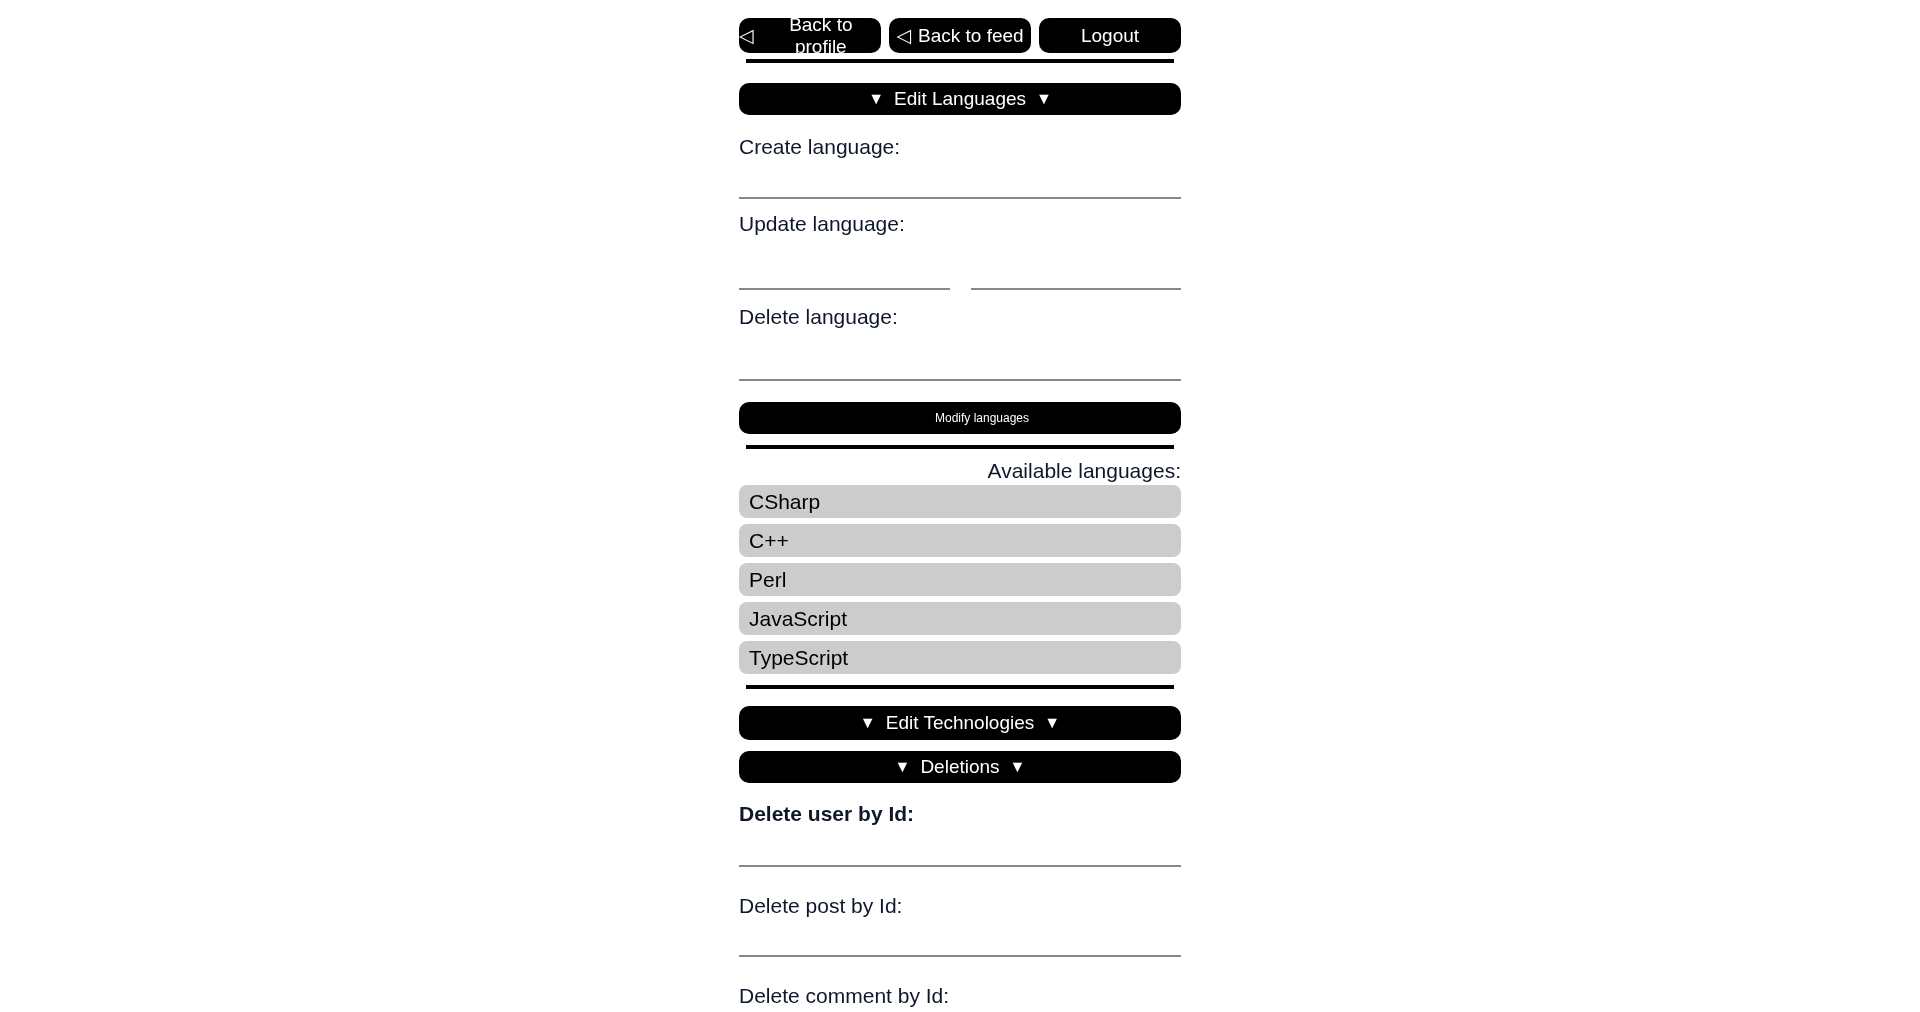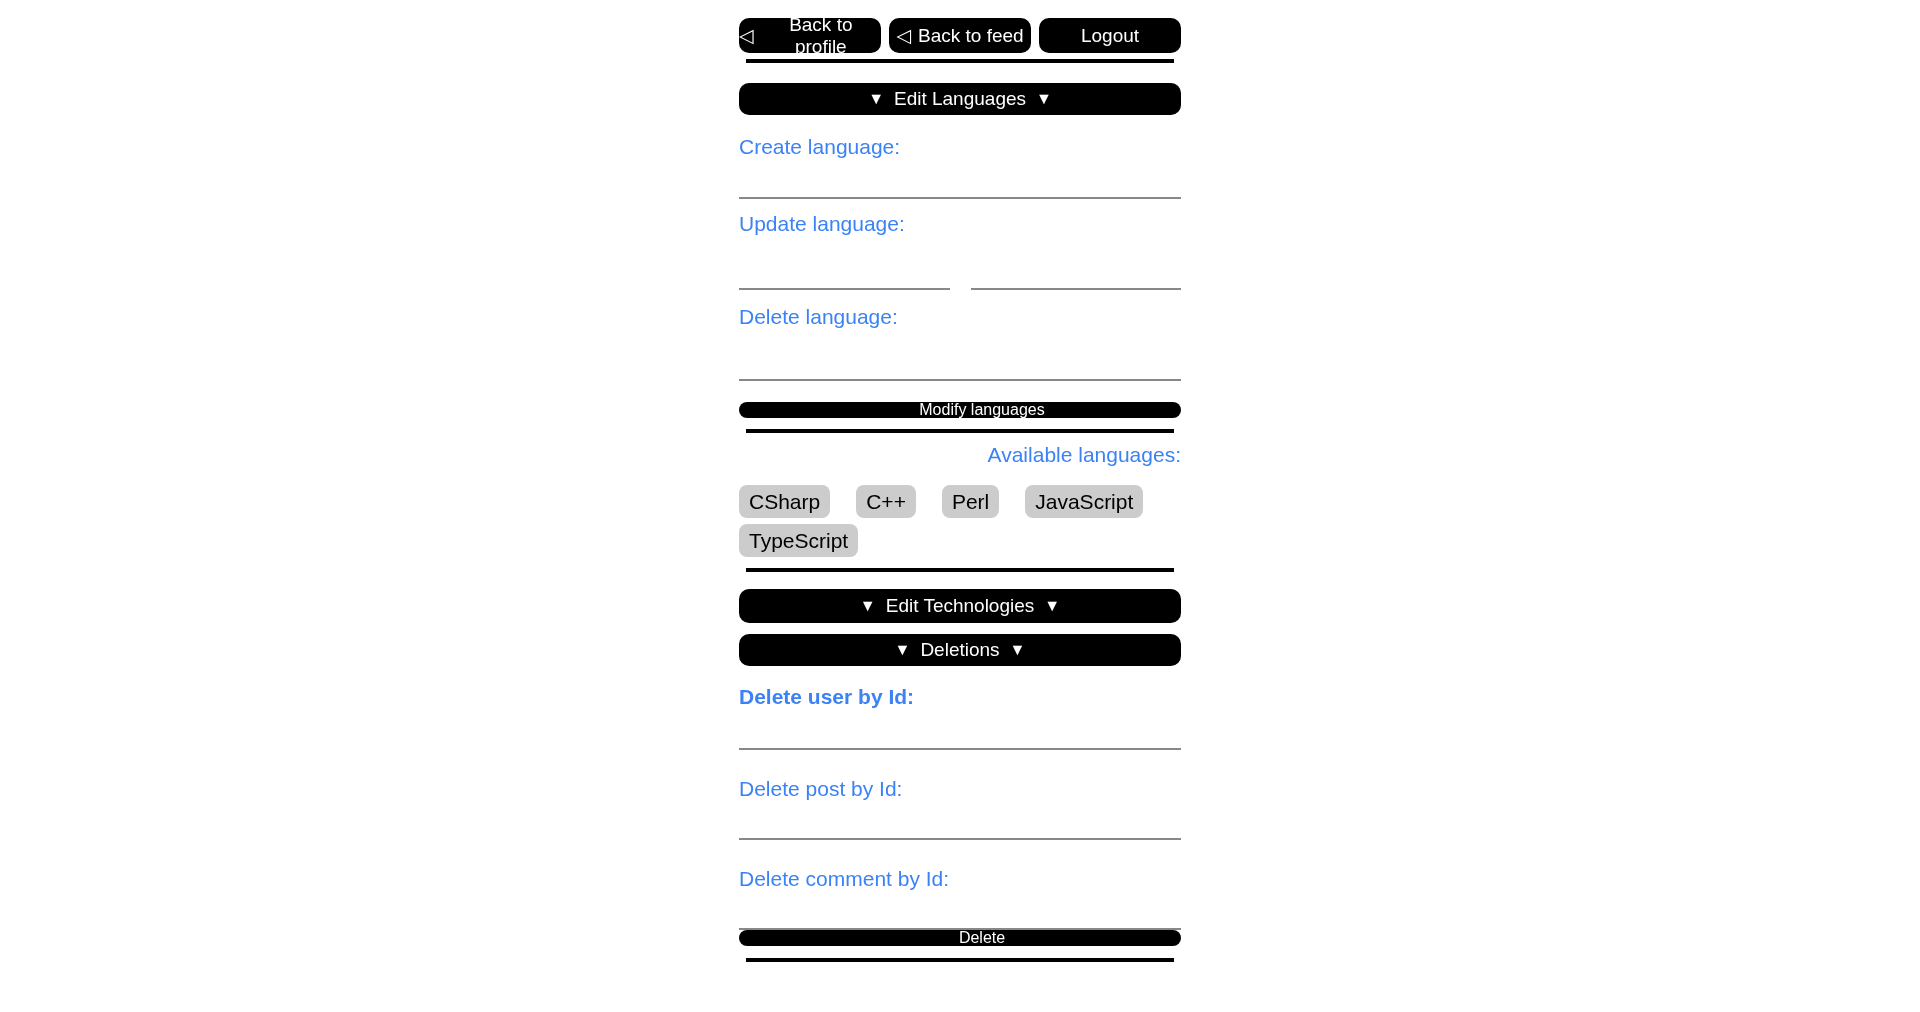--- a/index.html
+++ b/index.html
@@ -66,21 +66,21 @@
     gap: 10px;
   }
   .bar-languages { margin-top: 20px; }
   .bar-tech { margin-top: 17px; height: 34px; }
   .bar-deletions { margin-top: 11px; }
   .bar .arrow { font-size: 16px; }
   
   .form-label {
     font-size: 21px;
     line-height: 24px;
-    color: #3b82f6;
+    color: #0f172a;
   }
   .lbl-create { margin-top: 20px; }
   .lbl-update { margin-top: 13px; }
   .lbl-del-lang { margin-top: 15px; }
   .lbl-del-user { margin-top: 19px; font-weight: bold; }
   .lbl-del-post { margin-top: 27px; }
   .lbl-del-comment { margin-top: 27px; }
   
   .uinput {
     display: block;
@@ -98,33 +98,34 @@
   .in-create { height: 40px; }
   .update-row { display: flex; gap: 21px; }
   .update-row .uinput { width: calc(50% - 10.5px); height: 54px; }
   .in-del-lang { height: 52px; }
   .in-del-user { height: 41px; }
   .in-del-post { height: 39px; }
   .in-del-comment { height: 39px; }
   
   .action-btn {
     width: 100%;
-    height: 16px;
-    font-size: 16px;
+    height: 32px;
+    font-size: 12px;
     padding-left: 44px;
   }
   .modify-btn { margin-top: 21px; }
   .delete-btn { }
   
   .avail-label { margin-top: 10px; text-align: right; }
   .chips {
-    margin-top: 18px;
+    margin-top: 2px;
     display: flex;
     flex-wrap: wrap;
-    gap: 6px 26px;
+    gap: 6px 9px;
+    flex-direction: column;
   }
   .chip {
     background: #cccccc;
     color: #000000;
     border-radius: 8px;
     font-size: 21px;
     line-height: 25px;
     padding: 4px 10px;
     display: inline-block;
   }

